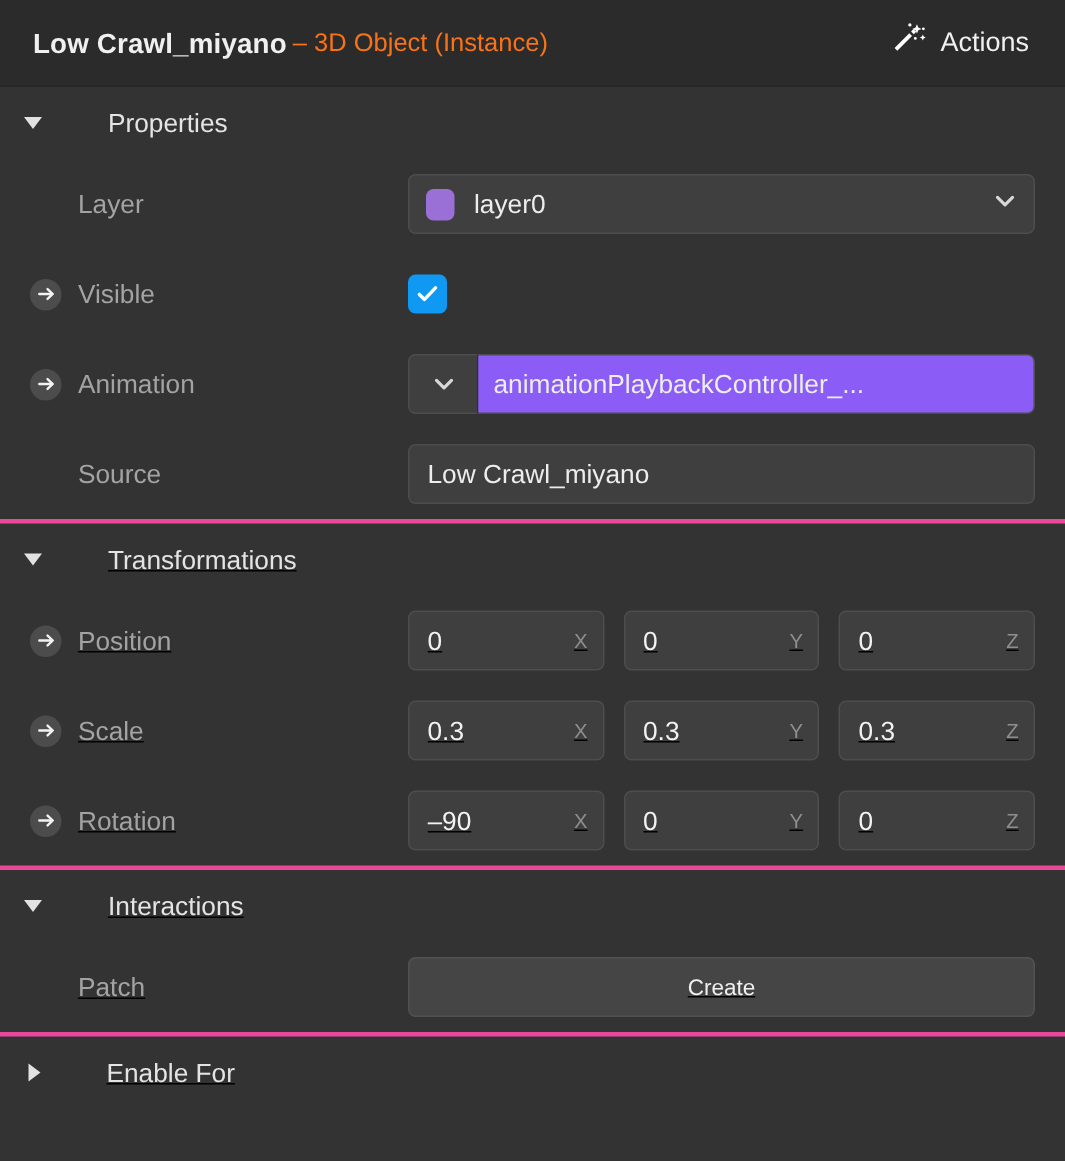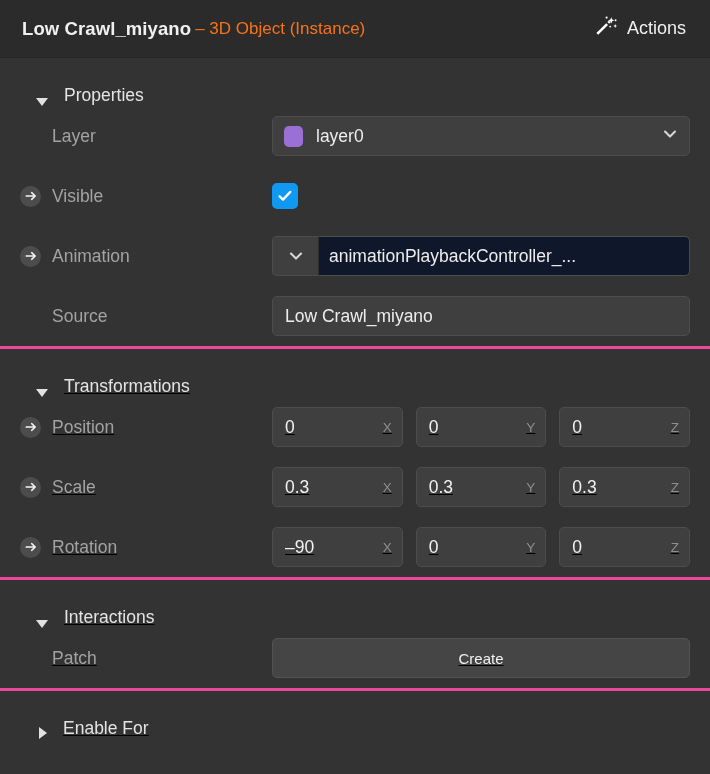--- a/index.html
+++ b/index.html
@@ -62,23 +62,24 @@
   
   .section {
     display: flex;
     flex-direction: column;
   }
   .section + .section { border-top: 3px solid #ec4899; text-decoration: underline; }
 
   .section-header {
     height: 48px;
     display: flex;
-    align-items: flex-end;
-    padding-left: 36px;
-    cursor: pointer;
+    align-items: center;
+    padding-left: 16px;
+    cursor: pointer;
+    gap: 28px;
   }
   .tri {
     width: 0; height: 0;
     margin-right: 16px;
     flex: 0 0 auto;
   }
   .tri-down {
     border-left: 6.5px solid transparent;
     border-right: 6.5px solid transparent;
     border-top: 8px solid #e2e2e2;
@@ -209,21 +210,21 @@
     border-right: none;
     border-radius: 5px 0 0 5px;
     display: flex;
     align-items: center;
     justify-content: center;
     cursor: pointer;
     flex: 0 0 auto;
   }
   .anim-field {
     height: 40px;
-    background: #0f172a;
+    background: #8b5cf6;
     border: 1px solid #4d4d4d;
     border-left: 1px solid #2f2f2f;
     border-radius: 0 5px 5px 0;
     display: flex;
     align-items: center;
     padding: 0 10px;
     font-size: 17.5px;
     color: #ededed;
     flex: 1 1 auto;
     white-space: nowrap;

